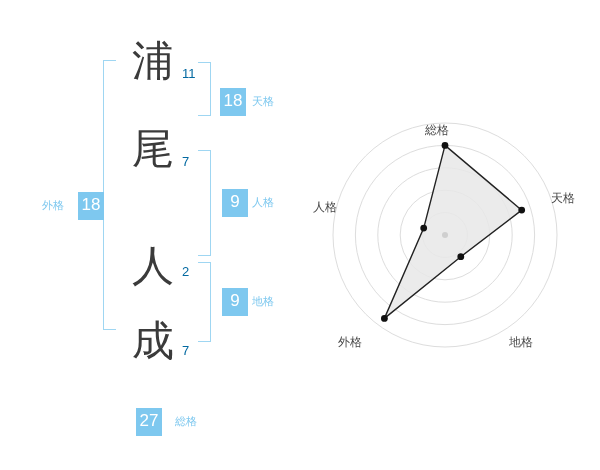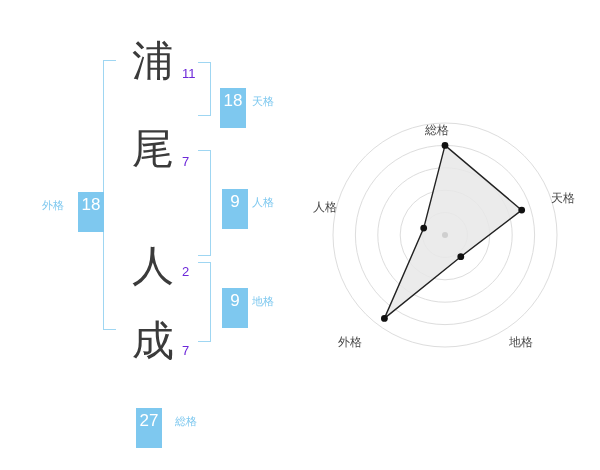--- a/index.html
+++ b/index.html
@@ -24,32 +24,32 @@
     position: absolute;
     font-family: "DejaVu Serif", serif;
     font-size: 42px;
     color: #3b3b3b;
     line-height: 1;
     letter-spacing: 0;
   }
   .stroke-num {
     position: absolute;
     font-size: 13px;
-    color: #6d28d9;
+    color: #0369a1;
     font-family: "Liberation Sans", sans-serif;
   }
   .badge {
     position: absolute;
     background: #7ec8ef;
     color: #ffffff;
     font-size: 17px;
     font-family: "Liberation Sans", sans-serif;
     text-align: center;
     line-height: 26px;
-    height: 40px;
+    height: 28px;
     min-width: 26px;
     padding: 0 3px;
     box-sizing: border-box;
   }
   .badge-label {
     position: absolute;
     font-size: 11px;
     color: #7ec8ef;
     font-family: "Liberation Sans", sans-serif;
     line-height: 26px;

